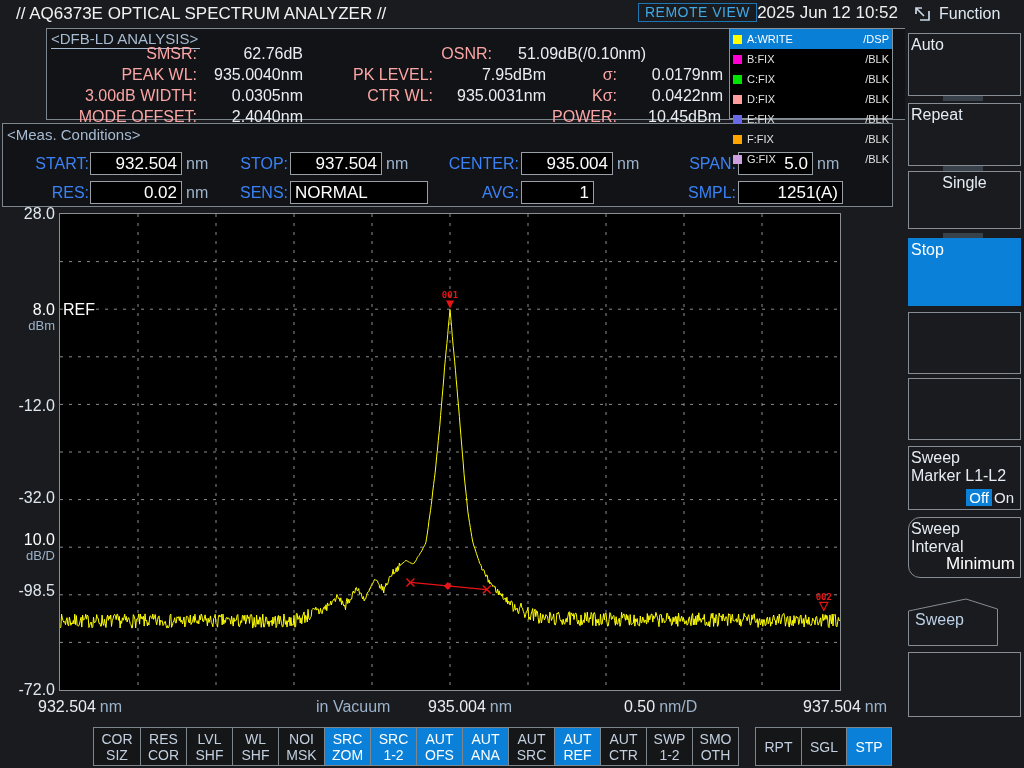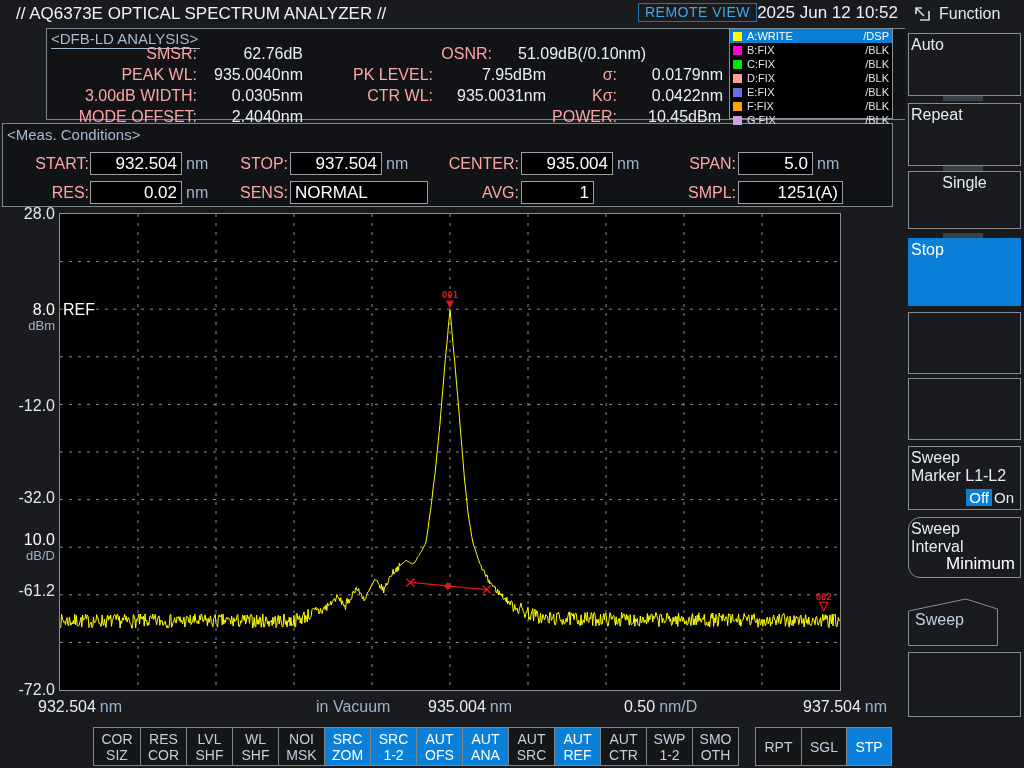--- a/index.html
+++ b/index.html
@@ -26,32 +26,32 @@
   #analysis-panel { left:2px; top:28px; width:891px; height:92px;
     border:1px solid #7e868d; background:#111316;margin-left:44px; }
   #analysis-heading { left:4px; top:1px; font-size:15px; color:#a6bad1;
     border-bottom:1px solid #a6bad1; padding:0 2px 1px 0; display:inline-block; }
   .arow span { position:absolute; font-size:16px; white-space:nowrap; }
   .ra { text-align:right; }
 
   
   #trace-legend { left:729px; top:28px; width:164px; height:91px;
     border:1px solid #8a9299; background:#000; z-index:5; }
-  .trace-row { display:flex; align-items:center; height:14px; font-size:11px;
+  .trace-row { display:flex; align-items:center; height:20px; font-size:11px;
     color:#e2e2e2; padding:0 3px; }
   .trace-row.sel { background:#0a7fd6; color:#fff; }
   .trace-swatch { width:9px; height:9px; margin-right:5px; flex:0 0 auto; }
   .trace-name { flex:1 1 auto; }
   .trace-status { flex:0 0 auto; }
 
   
   #meas-panel { left:2px; top:123px; width:891px; height:84px;
     border:1px solid #7e868d; background:#111316; }
   #meas-heading { left:4px; top:2px; font-size:15px; color:#a6bad1; }
-  .flab { position:absolute; font-size:16px; color:#fca5a5; text-align:right; white-space:nowrap; }
+  .flab { position:absolute; font-size:16px; color:#3b82f6; text-align:right; white-space:nowrap; }
   .funit { position:absolute; font-size:16px; color:#9db3ca; }
   .mbox { position:absolute; background:#000; border:1px solid #989fa6; height:23px;
     font-size:17px; color:#fff; text-align:right; padding:0 4px;
     font-family:"Liberation Sans",sans-serif; }
   .mbox.left { text-align:left; }
 
   
   .ytick { position:absolute; width:55px; text-align:right; font-size:16px; color:#dfe7ef; }
   .yunit { position:absolute; width:55px; text-align:right; font-size:13px; color:#9db3ca; }
   #plot-area { left:59px; top:213px; width:782px; height:478px; background:#000;
@@ -199,21 +199,21 @@
   <input class="mbox" style="left: 735px; top: 57px; width: 105px;" value="1251(A)">
 </div>
 
 <div class="ytick" style="left:0;top:205px">28.0</div>
 <div class="ytick" style="left:0;top:301px;color:#fff">8.0</div>
 <div class="yunit" style="left:0;top:318px">dBm</div>
 <div class="ytick" style="left:0;top:397px">-12.0</div>
 <div class="ytick" style="left:0;top:489px">-32.0</div>
 <div class="ytick" style="left:0;top:531px;color:#fff">10.0</div>
 <div class="yunit" style="left:0;top:548px">dB/D</div>
-<div class="ytick" style="left:0;top:582px">-61.2</div>
+<div class="ytick" style="left:0;top:582px">-98.5</div>
 <div class="ytick" style="left:0;top:681px">-72.0</div>
 <div class="abs" id="ref-label">REF</div>
 
 <div class="abs" id="plot-area">
   <svg id="plot-svg" width="780" height="476" viewBox="0 0 780 476">
       <line x1="0" x2="780" y1="47.6" y2="47.6" stroke="#8c8c8c" stroke-width="1" stroke-dasharray="3 6"></line>
       <line y1="0" y2="476" x1="78" x2="78" stroke="#8c8c8c" stroke-width="1" stroke-dasharray="3 6"></line>
       <line x1="0" x2="780" y1="95.2" y2="95.2" stroke="#8c8c8c" stroke-width="1" stroke-dasharray="3 6"></line>
       <line y1="0" y2="476" x1="156" x2="156" stroke="#8c8c8c" stroke-width="1" stroke-dasharray="3 6"></line>
       <line x1="0" x2="780" y1="142.8" y2="142.8" stroke="#8c8c8c" stroke-width="1" stroke-dasharray="3 6"></line>

